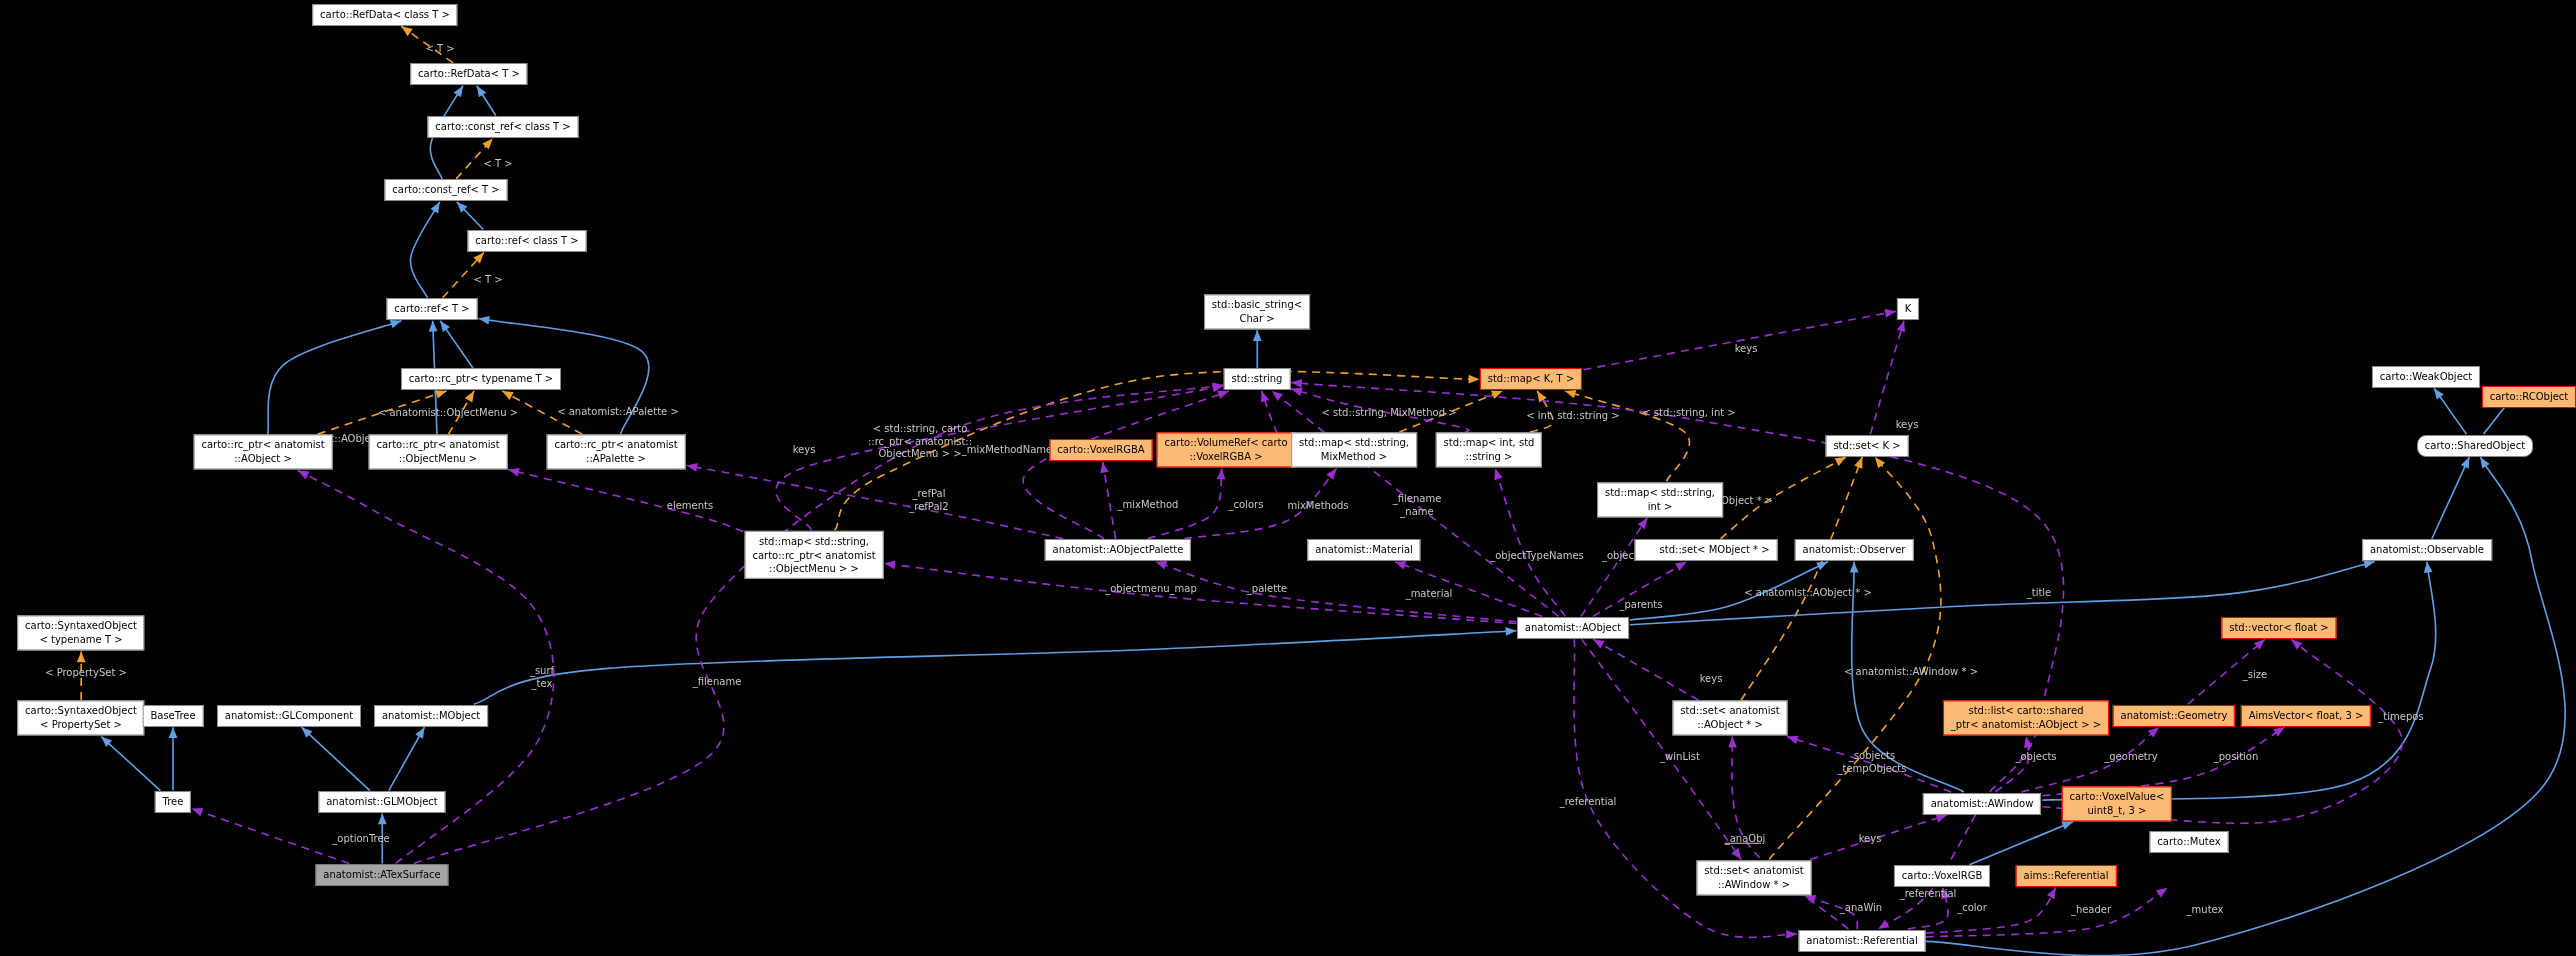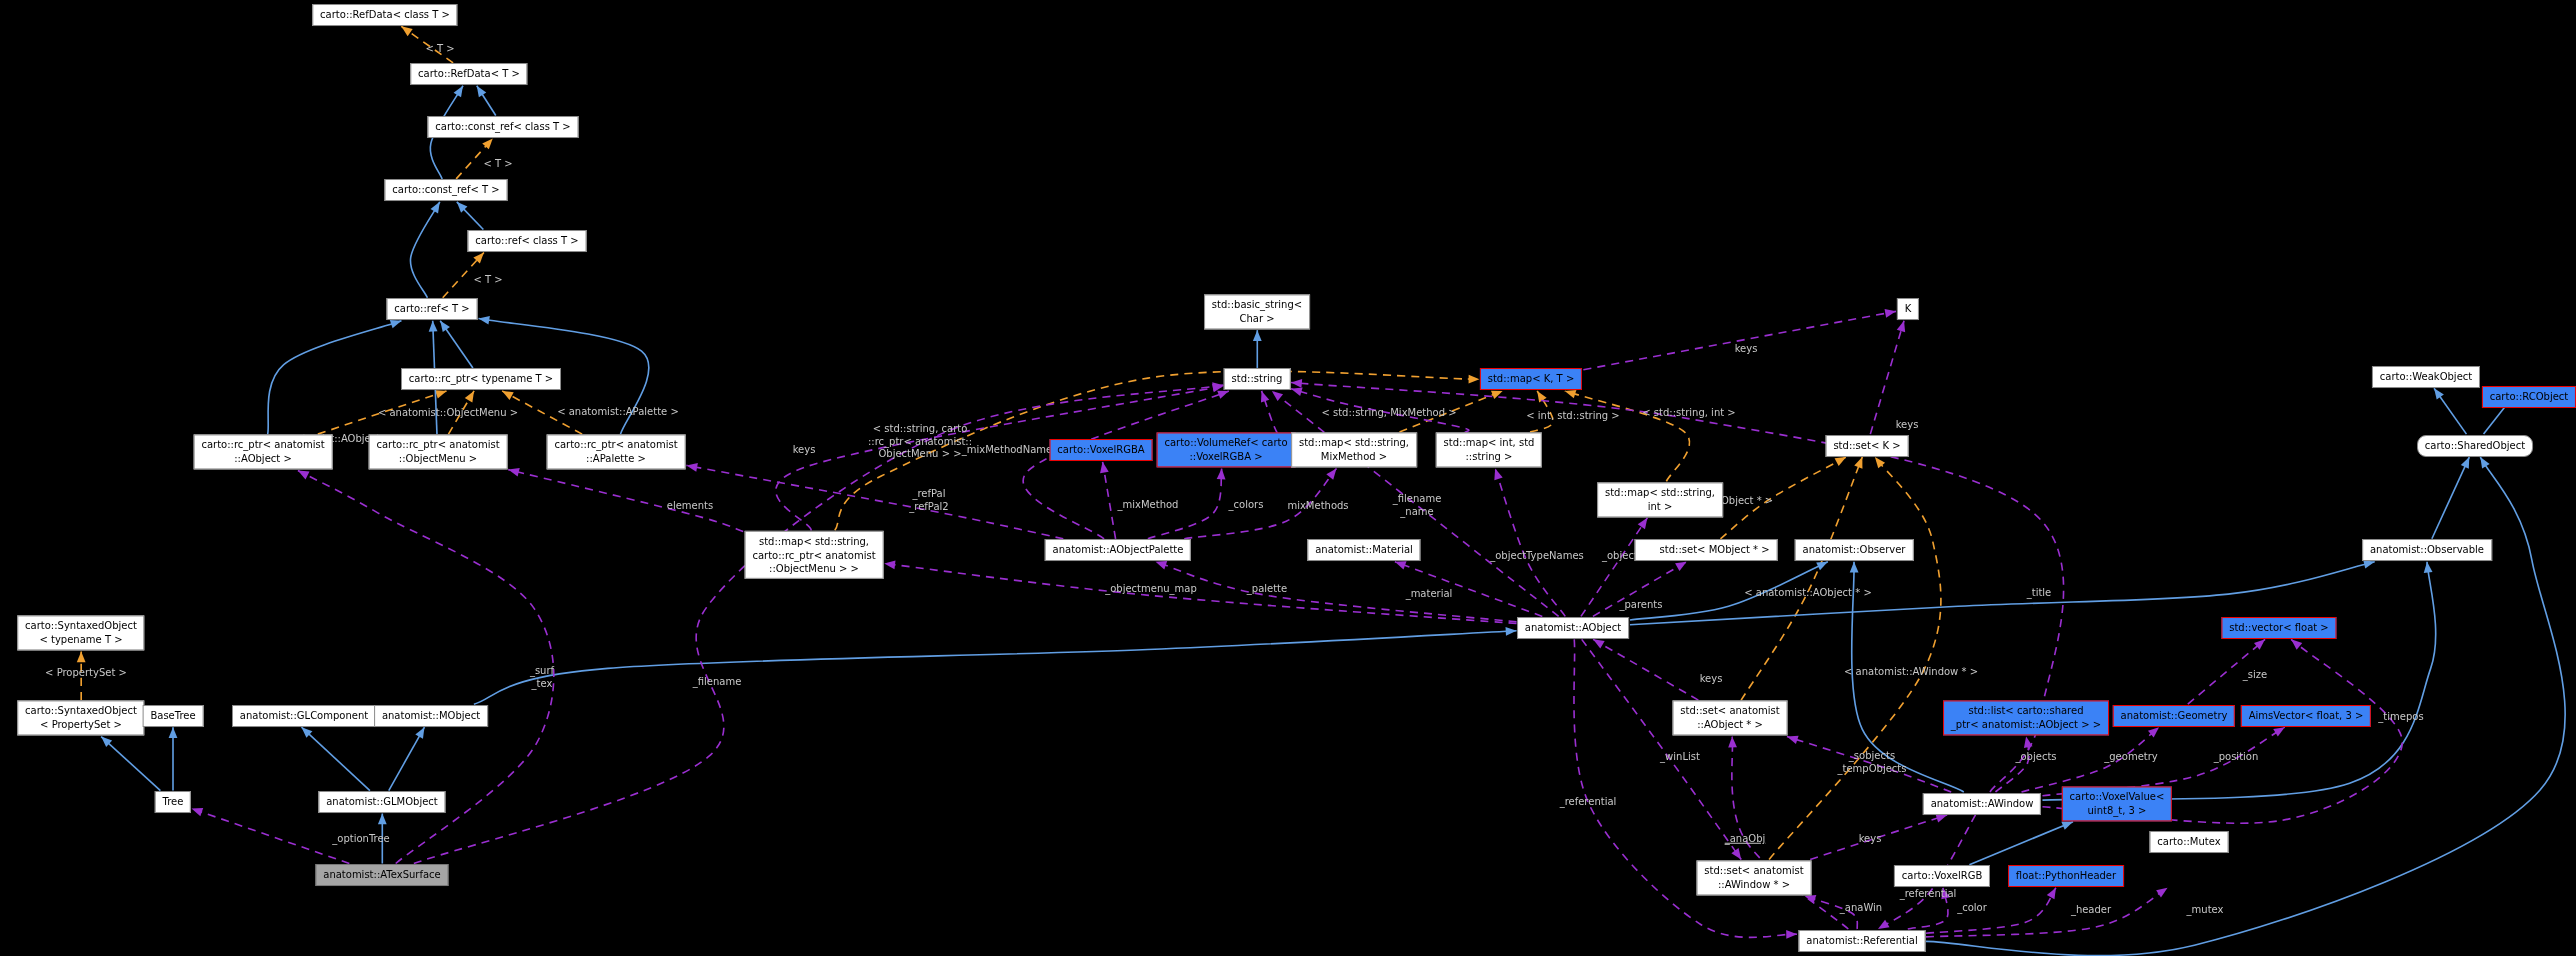--- a/index.html
+++ b/index.html
@@ -3,21 +3,21 @@
 <meta charset="utf-8">
 <style>
   html,body{margin:0;padding:0;background:#000;}
   #canvas{position:relative;overflow:hidden;background:#000;
           font-family:"DejaVu Sans","Liberation Sans",sans-serif;}
   #edge-layer{position:absolute;left:0;top:0;z-index:1;}
   .node{position:absolute;z-index:3;transform:translate(-50%,-50%);
         background:#fff;color:#000;border:1.4px solid #8a8a8a;
         padding:3.4px 6.8px;font-size:10px;line-height:1.32;
         white-space:pre;text-align:center;box-sizing:border-box;}
-  .node.red{border-color:#f00000;background:#3b82f6;}
+  .node.red{border-color:#f00000;background:#fdba74;}
   .node.main{background:#a5a5a5;border-color:#777;}
   .elabel{position:absolute;z-index:2;transform:translate(-50%,-50%);
           color:#c8c8c8;font-size:10px;line-height:1.25;white-space:pre;
           text-align:center;pointer-events:none;}
 </style>
 </head>
 <body>
 
 <div id="canvas" style="width: 2576px; height: 956px; background: rgb(0, 0, 0);">
   <svg id="edge-layer" xmlns="http://www.w3.org/2000/svg" width="2576" height="956" viewBox="0 0 3815 1416">
@@ -213,38 +213,38 @@
     <div class="node red" style="left: 2529px; top: 377px; margin-top: 20px;">carto::RCObject</div>
     <div class="node" style="left: 2475px; top: 446px; border-radius: 9px;">carto::SharedObject</div>
     <div class="node" style="left: 2427px; top: 550px;">anatomist::Observable</div>
     <div class="node" style="left: 1573px; top: 628px;">anatomist::AObject</div>
     <div class="node red" style="left: 2279px; top: 628px;">std::vector&lt; float &gt;</div>
     <div class="node" style="left: 81px; top: 633px;">carto::SyntaxedObject
 &lt; typename T &gt;</div>
     <div class="node" style="left: 81px; top: 718px;">carto::SyntaxedObject
 &lt; PropertySet &gt;</div>
     <div class="node" style="left: 173px; top: 716px;">BaseTree</div>
-    <div class="node" style="left: 304px; top: 716px;">anatomist::GLComponent</div>
+    <div class="node" style="left: 289px; top: 716px;">anatomist::GLComponent</div>
     <div class="node" style="left: 431px; top: 716px;">anatomist::MObject</div>
     <div class="node" style="left: 173px; top: 802px;">Tree</div>
     <div class="node" style="left: 382px; top: 802px;">anatomist::GLMObject</div>
     <div class="node main" style="left: 382px; top: 875px;">anatomist::ATexSurface</div>
     <div class="node" style="left: 1730px; top: 718px;">std::set&lt; anatomist
 ::AObject * &gt;</div>
     <div class="node red" style="left: 2026px; top: 718px;">std::list&lt; carto::shared
 _ptr&lt; anatomist::AObject &gt; &gt;</div>
     <div class="node red" style="left: 2174px; top: 716px;">anatomist::Geometry</div>
     <div class="node red" style="left: 2306px; top: 716px;">AimsVector&lt; float, 3 &gt;</div>
     <div class="node" style="left: 1982px; top: 804px;">anatomist::AWindow</div>
     <div class="node red" style="left: 2117px; top: 804px;">carto::VoxelValue&lt;
 uint8_t, 3 &gt;</div>
     <div class="node" style="left: 1754px; top: 878px;">std::set&lt; anatomist
 ::AWindow * &gt;</div>
     <div class="node" style="left: 1942px; top: 876px;">carto::VoxelRGB</div>
-    <div class="node red" style="left: 2066px; top: 876px;">float::PythonHeader</div>
+    <div class="node red" style="left: 2066px; top: 876px;">aims::Referential</div>
     <div class="node" style="left: 2189px; top: 842px;">carto::Mutex</div>
     <div class="node" style="left: 1862px; top: 941px;">anatomist::Referential</div>
     <div class="elabel" style="left: 440px; top: 49px; color: rgb(200, 200, 200);">&lt; T &gt;</div>
     <div class="elabel" style="left: 498px; top: 164px; color: rgb(200, 200, 200);">&lt; T &gt;</div>
     <div class="elabel" style="left: 488px; top: 280px; color: rgb(200, 200, 200);">&lt; T &gt;</div>
     <div class="elabel" style="left: 332px; top: 411px; color: rgb(200, 200, 200); margin-top: 28px;">&lt; anatomist::AObject &gt;</div>
     <div class="elabel" style="left: 448px; top: 413px; color: rgb(200, 200, 200);">&lt; anatomist::ObjectMenu &gt;</div>
     <div class="elabel" style="left: 618px; top: 412px; color: rgb(200, 200, 200);">&lt; anatomist::APalette &gt;</div>
     <div class="elabel" style="left: 920px; top: 442px; color: rgb(200, 200, 200);">&lt; std::string, carto
 ::rc_ptr&lt; anatomist::

